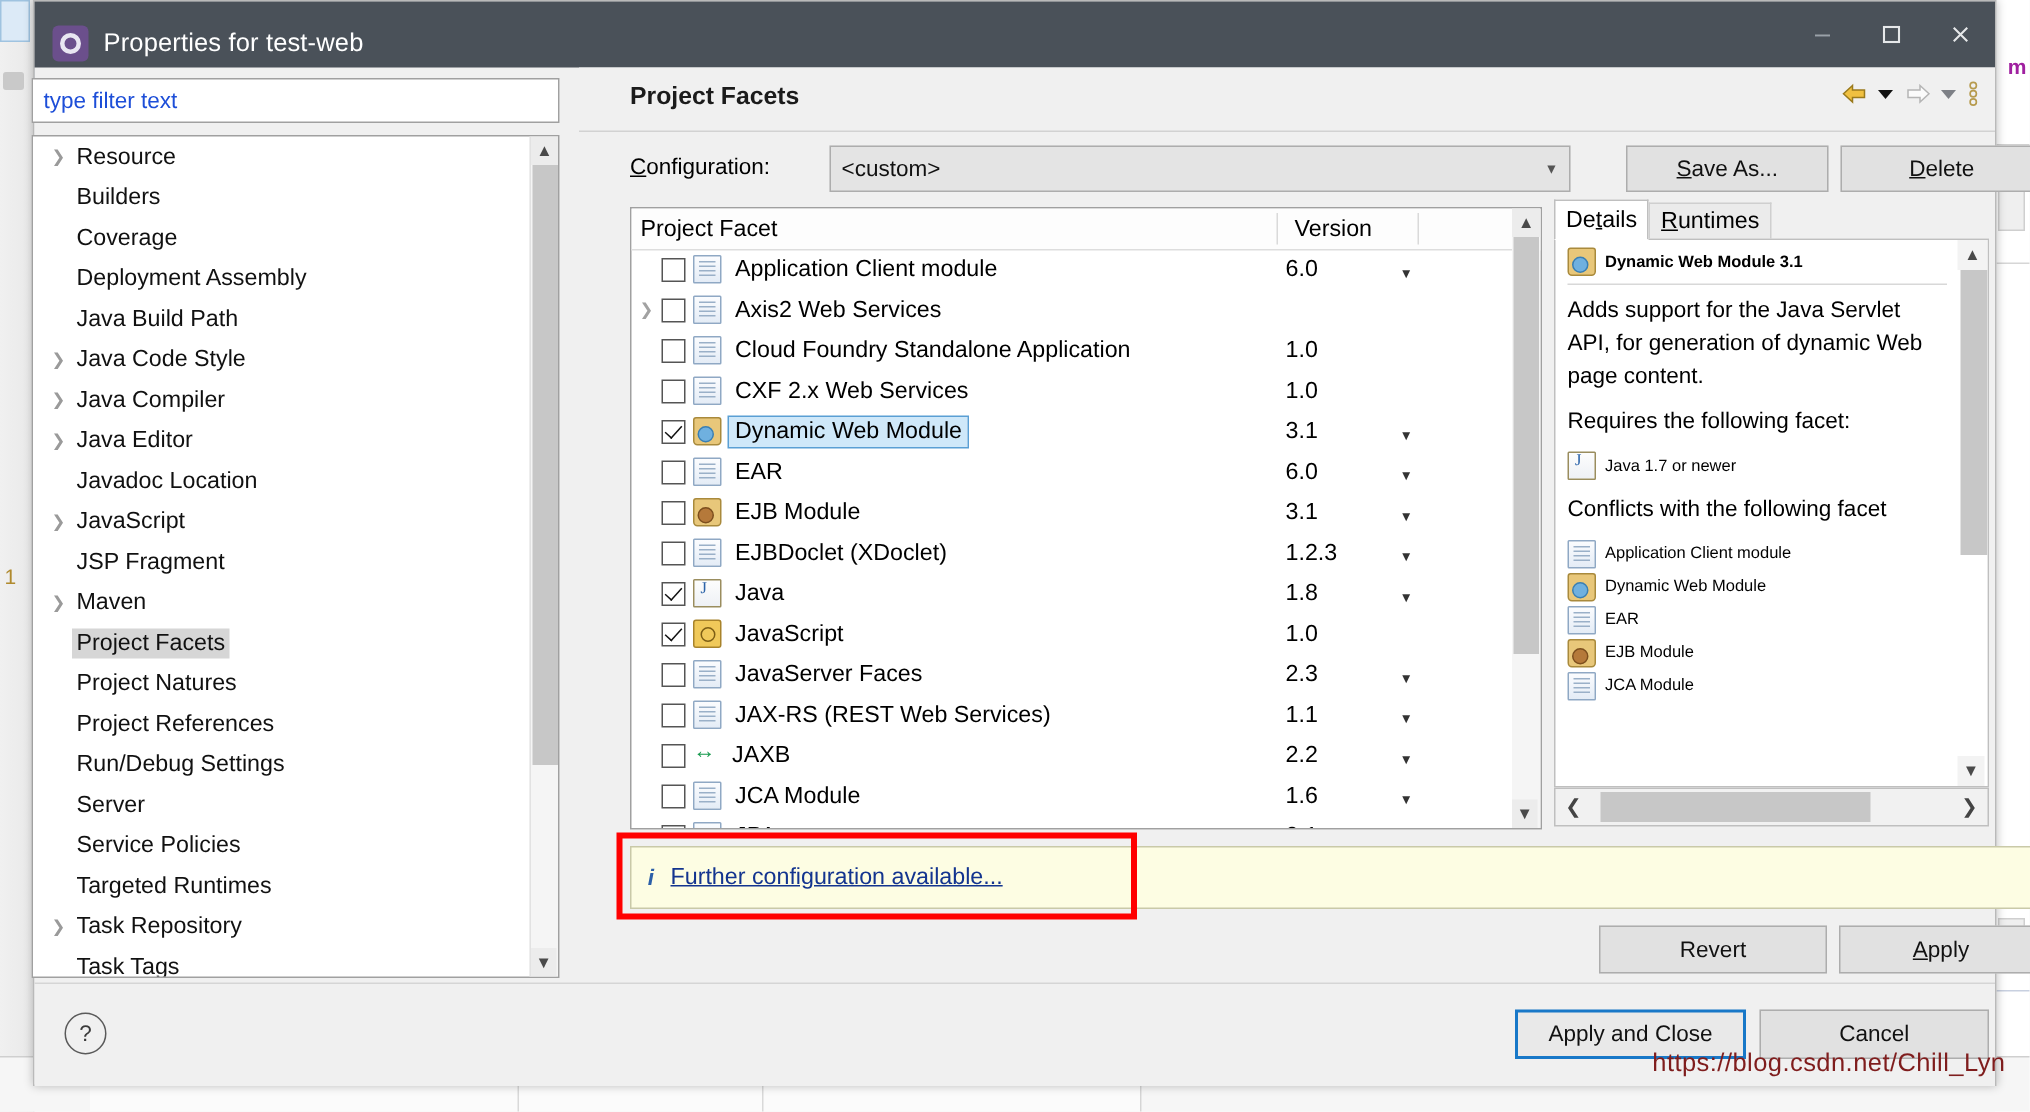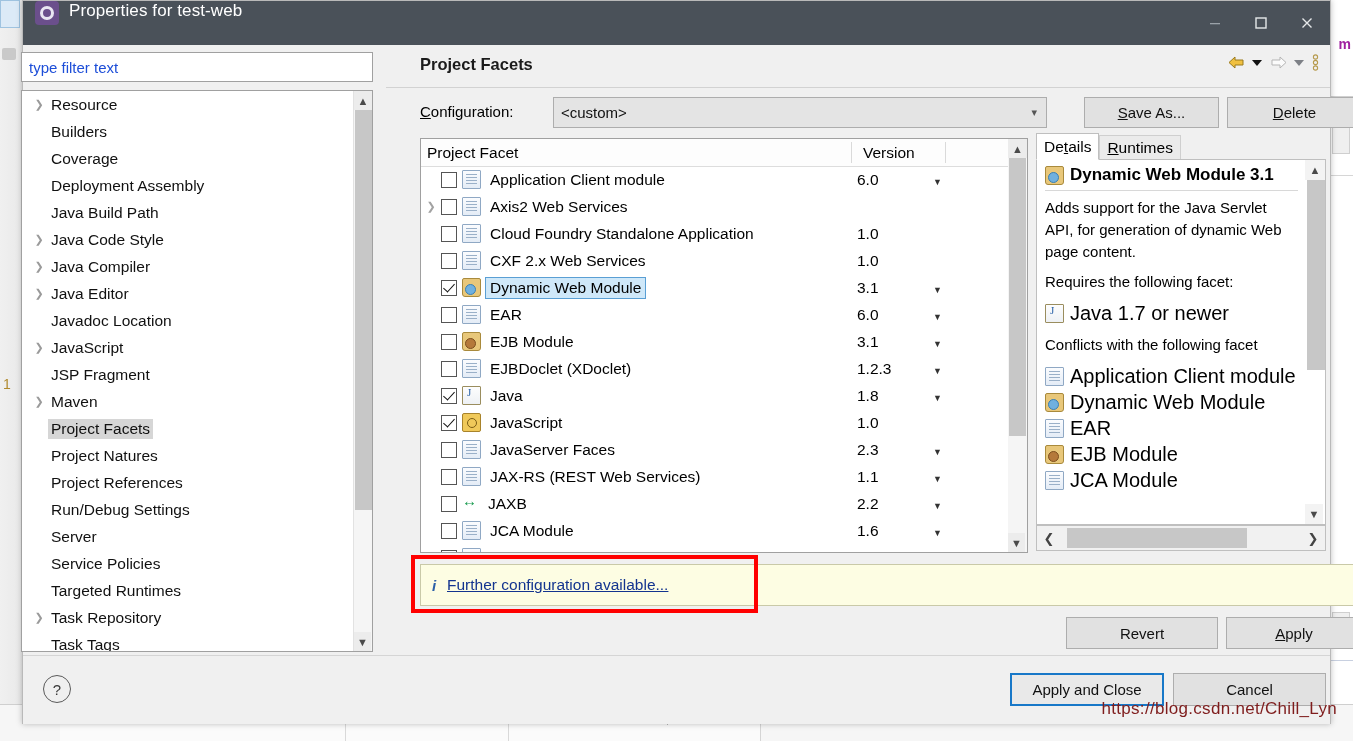--- a/index.html
+++ b/index.html
@@ -28,21 +28,21 @@
   #bg .bg-col{position:absolute;bottom:0;width:1px;height:36px;background:#d9d9d9;}
   #bg .bg-caret{position:absolute;bottom:14px;left:665px;font-size:10px;color:#777;}
 
   
   #dialog{
     position:absolute;left:22px;top:0;width:1309px;height:724px;
     background:#f0f0f0;border:1px solid #b9b9b9;box-sizing:border-box;
     box-shadow:0 0 6px rgba(0,0,0,.25);
   }
   .titlebar{
-    height:56px;background:#4a5159;position:relative;display:flex;
+    height:56px;background:#4a5159;position:relative;display:flex;align-items:center;
   }
   .titlebar .tgear{margin-left:12px;width:24px;height:24px;position:relative;}
   .titlebar .ttext{color:#fff;font-size:17px;margin-left:10px;letter-spacing:.1px;}
   .wbtns{position:absolute;right:0;top:0;height:44px;display:flex;}
   .wbtn{width:46px;height:44px;display:flex;align-items:center;justify-content:center;color:#e6e8ea;}
 
   
   .dlgbody{position:absolute;left:0;top:44px;width:1307px;height:610px;}
   .leftpane{position:absolute;left:0;top:0;width:363px;height:610px;background:#f0f0f0;}
   .filterbox{
@@ -107,24 +107,24 @@
 
   
   .detwrap{position:absolute;left:650px;top:88px;width:290px;height:420px;}
   .tabs{display:flex;height:27px;align-items:flex-end;}
   .tab{height:25px;padding:0 7px;display:flex;align-items:center;font-size:15.5px;background:#f0f0f0;}
   .tab.active{background:#fff;border:1px solid #bfbfbf;border-bottom:1px solid #fff;box-sizing:border-box;height:27px;position:relative;z-index:2;}
   .tab.inactive{border:1px solid #cfcfcf;border-bottom:none;box-sizing:border-box;background:#ebebeb;}
   .tab u{text-decoration:underline;}
   .detbox{position:absolute;left:0;top:26px;width:290px;height:366px;background:#fff;border:1px solid #bfbfbf;box-sizing:border-box;overflow:hidden;}
   .detinner{position:absolute;left:0;top:0;width:269px;padding:5px 8px 0 8px;box-sizing:border-box;}
-  .detttl{display:flex;align-items:center;font-size:17px;font-weight:bold;padding-bottom:5px;border-bottom:1px solid #d8d8d8;margin-bottom:6px;}
+  .detttl{display:flex;align-items:center;font-size:11px;font-weight:bold;padding-bottom:5px;border-bottom:1px solid #d8d8d8;margin-bottom:6px;}
   .detttl .ficon{margin-right:6px;}
   .detp{font-size:15px;line-height:1.45;margin:0 0 9px 0;white-space:pre-wrap;}
-  .detitem{display:flex;align-items:center;font-size:20px;margin-bottom:3px;text-align:center;}
+  .detitem{display:flex;align-items:center;font-size:11px;margin-bottom:3px;text-align:center;}
   .detitem .ficon{margin-right:6px;}
   .detvscroll{position:absolute;right:0;top:0;width:20px;height:364px;background:#fff;}
   .detvscroll .up,.detvscroll .dn{height:20px;display:flex;align-items:center;justify-content:center;color:#4a4a4a;font-size:11px;background:#f3f3f3;}
   .detvscroll .thumb{position:absolute;left:2px;width:18px;background:#c7c7c7;}
   .dethscroll{position:absolute;left:0;top:392px;width:290px;height:26px;background:#f1f1f1;border:1px solid #bfbfbf;box-sizing:border-box;display:flex;align-items:center;}
   .dethscroll .lf,.dethscroll .rt{width:24px;text-align:center;color:#444;font-size:13px;}
   .dethscroll .htrack{flex:1;height:24px;position:relative;}
   .dethscroll .hthumb{position:absolute;left:6px;top:2px;width:180px;height:20px;background:#c7c7c7;}
 
   

